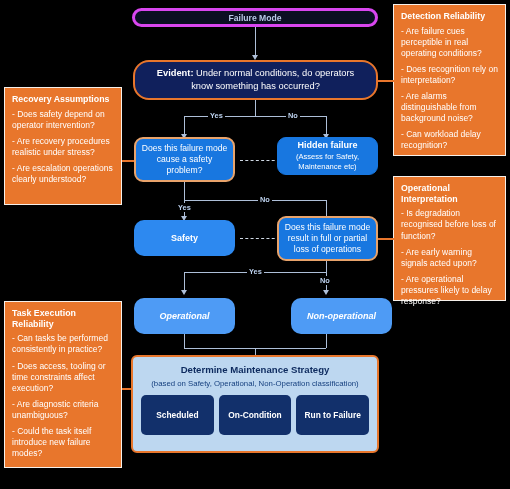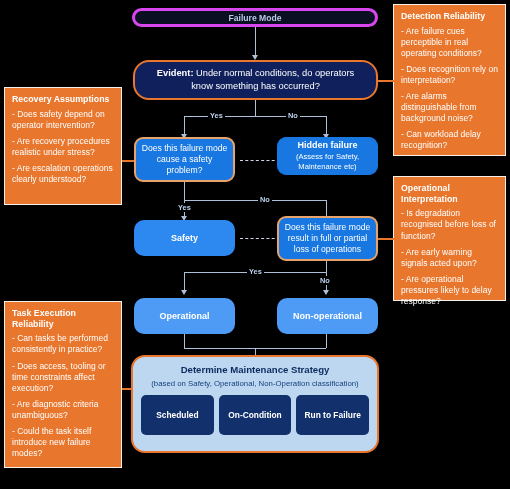--- a/index.html
+++ b/index.html
@@ -84,28 +84,29 @@
     background:#2D89F0;
     border-radius:10px;
     font-size:9px;
     font-weight:bold;
   }
   .n-result-light{
     background:#4E9BF5;
     border-radius:10px;
     font-size:9px;
     font-weight:bold;
+    font-style:italic;
   }
 
   
   .strategy{
     position:absolute;
     background:#BDD7F0;
     border:2px solid #E8762C;
-    border-radius:14px;
+    border-radius:6px;
     box-sizing:border-box;
     padding:7px 8px 9px 8px;
   }
   .strategy .st-t1{
     display:block;text-align:center;color:#0d2a5e;
     font-weight:bold;font-size:9.6px;line-height:1.2;
   }
   .strategy .st-t2{
     display:block;text-align:center;color:#16407f;
     font-size:7.8px;line-height:1.2;margin-top:3px;
@@ -259,21 +260,21 @@
   </div>
 
   <div class="node n-dec" style="left:277px;top:216px;width:101px;height:45px;">
     <span>Does this failure mode result in full or partial loss of operations</span>
   </div>
 
   <div class="node n-result-light" style="left:134px;top:298px;width:101px;height:36px;">
     <span>Operational</span>
   </div>
 
-  <div class="node n-result-light" style="left:277px;top:298px;width:101px;height:36px;">
+  <div class="node n-result-light" style="left:291px;top:298px;width:101px;height:36px;">
     <span>Non-operational</span>
   </div>
 
   <div class="strategy" style="left:131px;top:355px;width:248px;height:98px;">
     <span class="st-t1">Determine Maintenance Strategy</span>
     <span class="st-t2">(based on Safety, Operational, Non-Operation classification)</span>
     <div class="st-row">
       <div class="st-box">Scheduled</div>
       <div class="st-box">On-Condition</div>
       <div class="st-box">Run to Failure</div>

